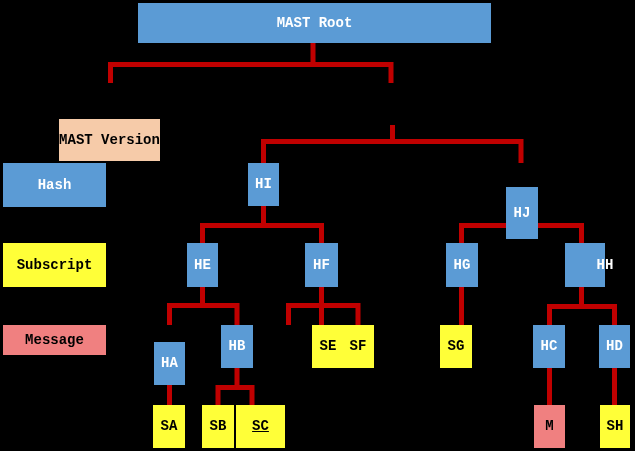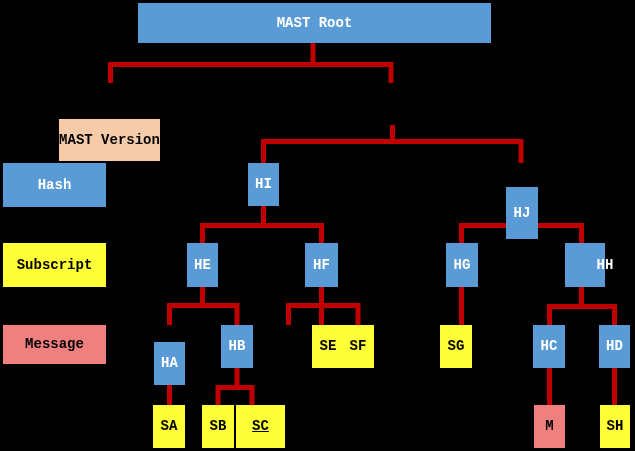--- a/index.html
+++ b/index.html
@@ -75,21 +75,21 @@
   <div class="node c-hash" style="left:3px; top:163px; width:103px; height:44px;">Hash</div>
   <div class="node c-hash" style="left:248px; top:163px; width:31px; height:43px;">HI</div>
   <div class="node c-hash" style="left:506px; top:178px; width:32px; height:52px;margin-top:9px;">HJ</div>
 
   <div class="node c-subscript" style="left:3px; top:243px; width:103px; height:44px;">Subscript</div>
   <div class="node c-hash" style="left:187px; top:243px; width:31px; height:44px;">HE</div>
   <div class="node c-hash" style="left:305px; top:243px; width:33px; height:44px;">HF</div>
   <div class="node c-hash" style="left:446px; top:243px; width:32px; height:44px;">HG</div>
   <div class="node c-hash" style="left:565px; top:243px; width:33px; height:44px;padding-left:40px;">HH</div>
 
-  <div class="node c-message" style="left:3px; top:325px; width:103px; height:39px;">Message</div>
+  <div class="node c-message" style="left:3px; top:325px; width:103px; height:30px;">Message</div>
   <div class="node c-hash" style="left:154px; top:325px; width:31px; height:43px;margin-top:17px;">HA</div>
   <div class="node c-hash" style="left:221px; top:325px; width:32px; height:43px;">HB</div>
   <div class="node c-subscript" style="left:272px; top:325px; width:33px; height:43px;margin-left:40px;">SD</div>
   <div class="node c-subscript" style="left:312px; top:325px; width:32px; height:43px;">SE</div>
   <div class="node c-subscript" style="left:342px; top:325px; width:32px; height:43px;">SF</div>
   <div class="node c-subscript" style="left:440px; top:325px; width:32px; height:43px;">SG</div>
   <div class="node c-hash" style="left:533px; top:325px; width:32px; height:43px;">HC</div>
   <div class="node c-hash" style="left:599px; top:325px; width:31px; height:43px;">HD</div>
 
   <div class="node c-subscript" style="left:153px; top:405px; width:32px; height:43px;">SA</div>

